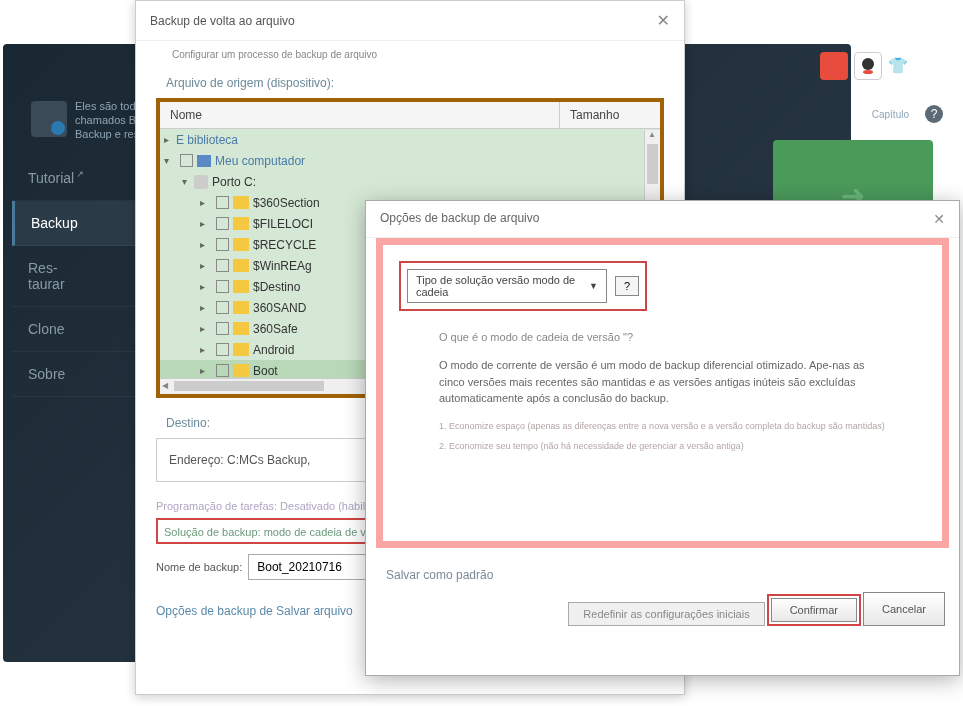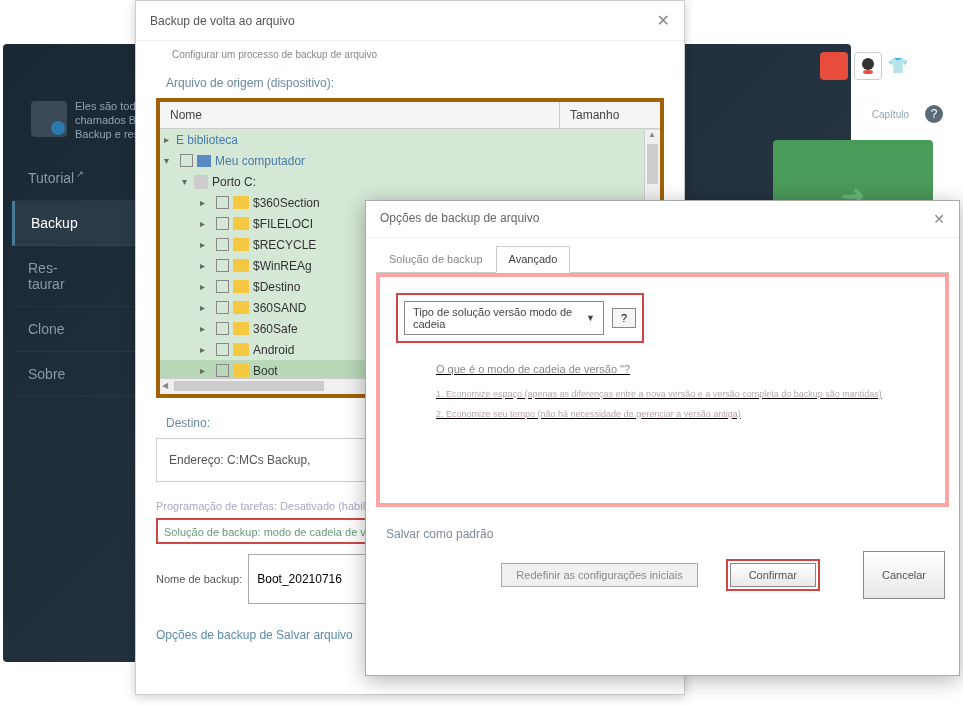--- a/index.html
+++ b/index.html
@@ -66,50 +66,50 @@
 .tree-porto-c { color: #888; font-size: 11px; padding-left: 40px; }
 
 .dest-label { font-size: 12px; color: #6a8a9a; padding: 18px 10px 8px; }
 .dest-box { border: 1px solid #ccc; padding: 14px 12px; font-size: 12px; color: #555; }
 
 .tasks-line { font-size: 11px; color: #b0a5c5; padding: 18px 0 6px; }
 .backup-sol-line { font-size: 11px; color: #6a9a7a; padding: 4px 0; }
 .red-box1 { border: 2px solid #d04545; padding: 2px 6px; display: inline-block; }
 .name-row { display: flex; align-items: center; gap: 6px; padding: 10px 0; }
 .name-label { font-size: 11px; color: #555; }
-.name-input { border: 1px solid #aaa; padding: 17px 8px; font-size: 12px; width: 120px; }
+.name-input { border: 1px solid #aaa; padding: 5px 8px; font-size: 12px; width: 120px; }
 .opts-line { font-size: 12px; color: #5a8aaa; padding: 14px 0 6px; }
 .bottom-btns { display: flex; gap: 10px; justify-content: flex-end; padding: 0 20px; }
 .btn-gray { border: 1px solid #888; padding: 4px 16px; font-size: 11px; color: #666; background: #f5f5f5; }
 .btn-blue { border: 1px solid #4a8aca; padding: 4px 16px; font-size: 11px; color: #4a8aca; background: #fff; }
 
 
 .dialog2 { position: absolute; left: 365px; top: 200px; width: 595px; height: 476px; background: #fff; border: 1px solid #aaa; box-shadow: 0 4px 20px rgba(0,0,0,0.3); }
 .d2-header { padding: 10px 14px; display: flex; justify-content: space-between; border-bottom: 1px solid #eee; }
 .d2-title { font-size: 12px; color: #666; }
 .d2-close { color: #888; font-size: 14px; cursor: pointer; }
 .d2-tabs { display: flex; border-bottom: 1px solid #ccc; margin: 8px 10px 0; }
 .d2-tab { padding: 6px 12px; font-size: 11px; color: #888; border: 1px solid transparent; cursor: pointer; }
 .d2-tab.active { border: 1px solid #ccc; border-bottom: 1px solid #fff; background: #fff; color: #444; margin-bottom: -1px; }
-.d2-content { border: 4px solid #fca5a5; margin: 0 10px 10px; padding: 16px; height: 234px; text-decoration: underline; }
+.d2-content { border: 7px solid #fca5a5; margin: 0 10px 10px; padding: 16px; height: 310px; }
 .red-box2 { border: 2px solid #d04545; padding: 6px; display: inline-flex; align-items: center; gap: 8px; }
 .dropdown { border: 1px solid #888; padding: 4px 8px; font-size: 11px; color: #444; display: flex; align-items: center; gap: 6px; background: #fff; width: 200px; justify-content: space-between; }
 .dd-arrow { font-size: 9px; }
 .help-btn { border: 1px solid #888; padding: 3px 8px; font-size: 11px; background: #f5f5f5; cursor: pointer; }
 .desc-block { padding: 20px 40px 10px; }
 .desc-q { font-size: 11px; color: #888; margin-bottom: 14px; }
 .desc-p { font-size: 11px; color: #666; line-height: 1.5; margin-bottom: 14px; }
 .desc-adv { font-size: 11px; color: #888; margin-bottom: 10px; }
 .desc-li { font-size: 9px; color: #b5a5a5; margin-bottom: 10px; padding-left: 0; }
 .save-default { padding: 10px 20px 0; font-size: 12px; color: #7a8a9a; }
-.d2-footer { display: flex; justify-content: flex-end; gap: 28px; padding: 10px 14px; align-items: center; }
+.d2-footer { display: flex; justify-content: flex-end; gap: 2px; padding: 10px 14px; align-items: flex-end; }
 .btn-reset { border: 1px solid #aaa; padding: 5px 14px; font-size: 11px; color: #888; background: #f0f0f0; }
 .red-box3 { border: 2px solid #d04545; padding: 2px; }
 .btn-confirm { border: 1px solid #888; padding: 5px 18px; font-size: 11px; color: #555; background: linear-gradient(#fff,#e8e8e8); }
-.btn-cancel { border: 1px solid #888; padding: 17px 18px; font-size: 11px; color: #555; background: linear-gradient(#fff,#e8e8e8); margin-left: 15px; }
+.btn-cancel { border: 1px solid #888; padding: 10px 18px; font-size: 11px; color: #555; background: linear-gradient(#fff,#e8e8e8); }
 </style>
 </head>
 <body>
 
 <div class="app-bg">
   <div class="app-header">
     <div class="app-icon"></div>
     <div>
       <div class="app-title">Eles são todos</div>
       <div class="app-title">chamados Bestas</div>
@@ -268,35 +268,32 @@
   <div class="bottom-btns">
     <button class="btn-gray">　　　</button>
     <button class="btn-blue">　　</button>
   </div>
 </div>
 
 <div class="dialog2">
   <div class="d2-header">
     <span class="d2-title">Opções de backup de arquivo</span>
     <span class="d2-close">✕</span>
-  </div>
-  <div class="d2-tabs">
-    <div class="d2-tab">Solução de backup</div>
-    <div class="d2-tab active">Avançado</div>
   </div>
   <div class="d2-content">
     <span class="red-box2">
       <div class="dropdown">
         <span>Tipo de solução versão modo de cadeia</span>
         <span class="dd-arrow">▼</span>
       </div>
       <button class="help-btn">?</button>
     </span>
     <div class="desc-block">
       <div class="desc-q">O que é o modo de cadeia de versão "?</div>
+      <div class="desc-p">O modo de corrente de versão é um modo de backup diferencial otimizado. Ape-nas as cinco versões mais recentes são mantidas e as versões antigas inúteis são excluídas automaticamente após a conclusão do backup.</div>
       <div class="desc-li">1. Economize espaço (apenas as diferenças entre a nova versão e a versão completa do backup são mantidas)</div>
       <div class="desc-li">2. Economize seu tempo (não há necessidade de gerenciar a versão antiga)</div>
     </div>
   </div>
   <div class="save-default">Salvar como padrão</div>
   <div class="d2-footer">
     <button class="btn-reset">Redefinir as configurações iniciais</button>
     <span class="red-box3">
       <button class="btn-confirm">Confirmar</button>
     </span>

